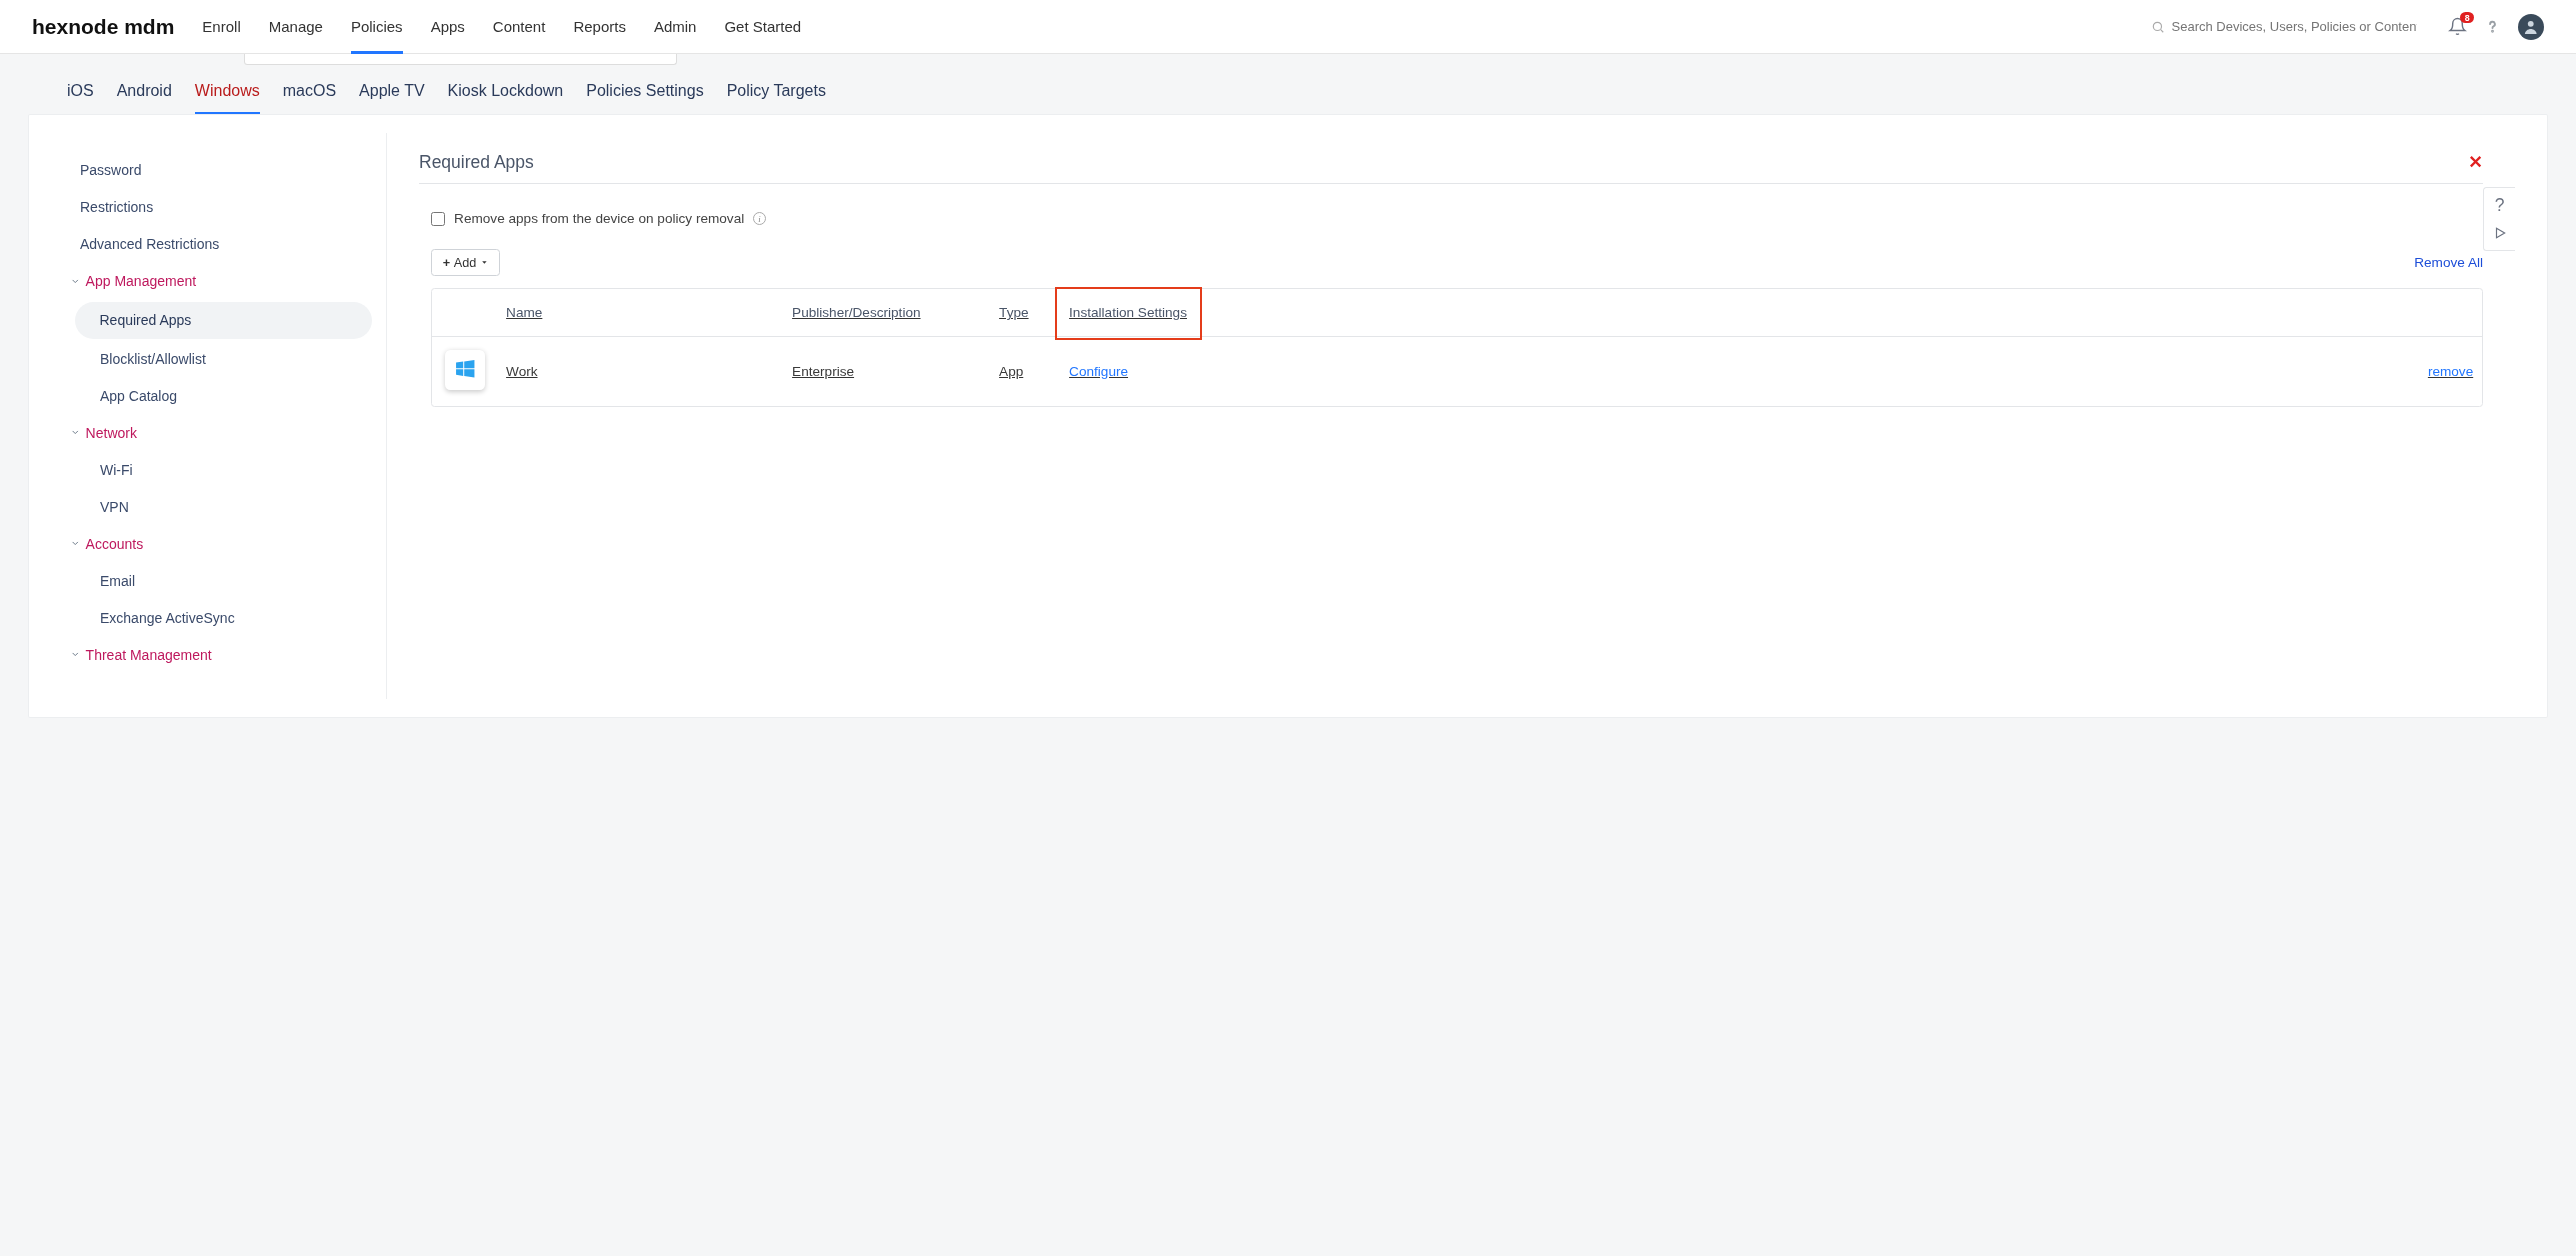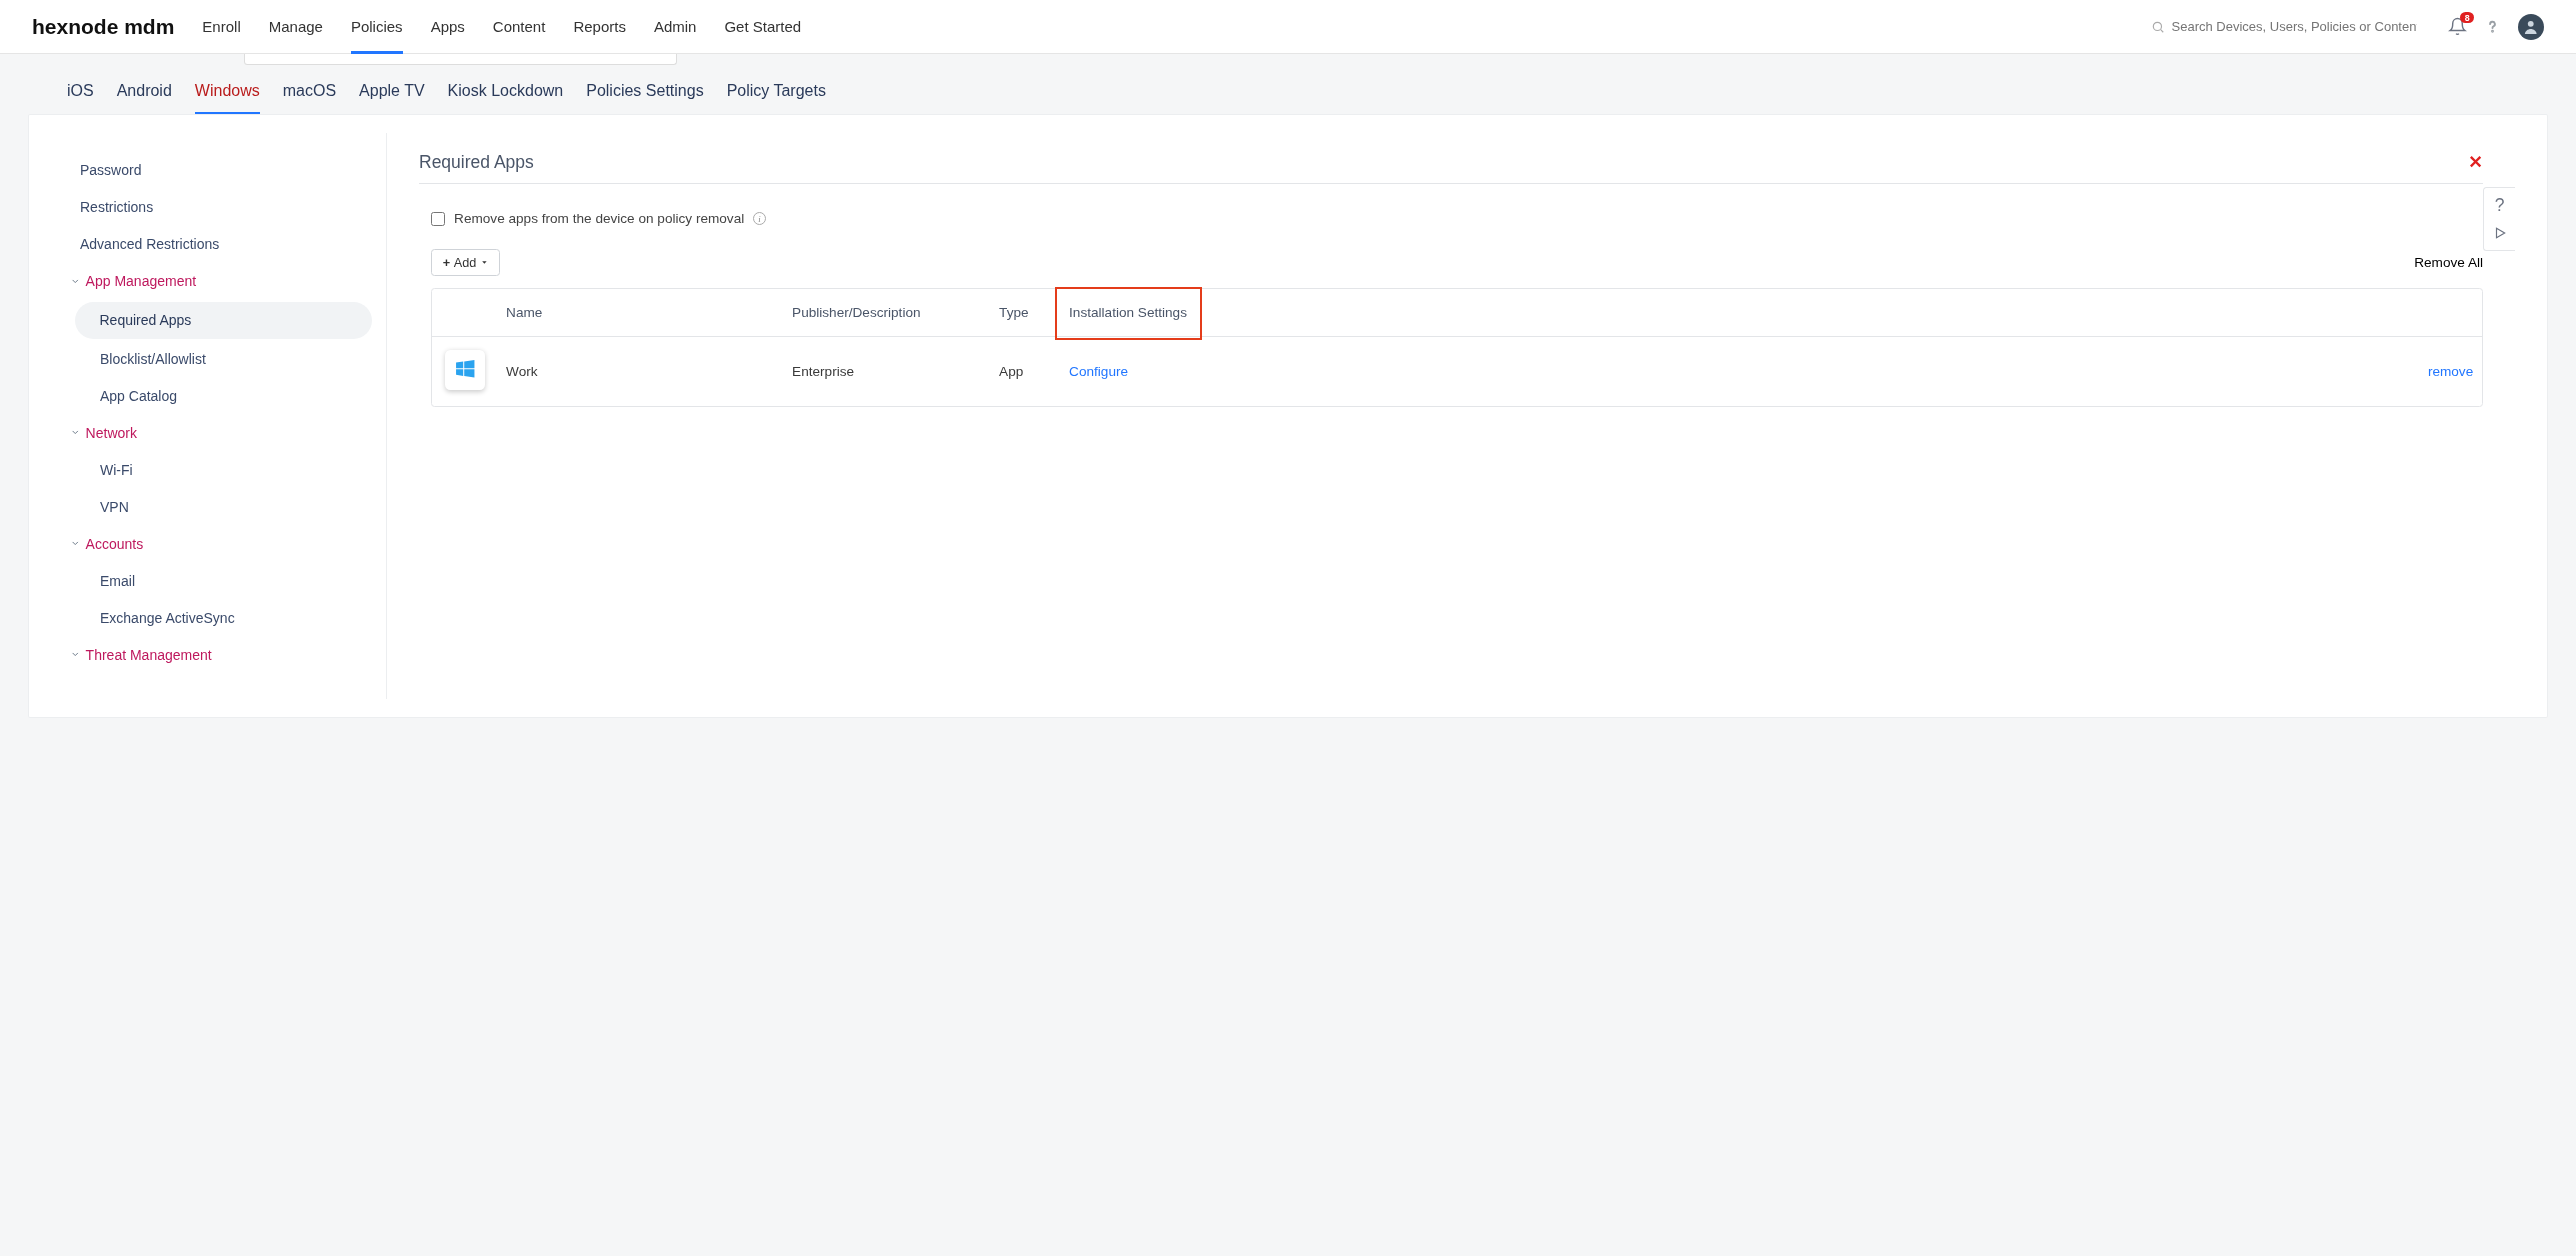--- a/index.html
+++ b/index.html
@@ -54,24 +54,24 @@
   .close-x { color: #e02020; font-size: 17.5px; font-weight: 700; cursor:pointer; }
 
   .option-row { display:flex; align-items:center; gap: 8.8px; margin-top: 27px; margin-left: 12.3px; }
   .option-row input[type=checkbox]{ width:14px; height:14px; }
   .option-label { font-size: 13.6px; color: #444; }
   .info-i { display:inline-flex; width:13px; height:13px; border:0.9px solid #aaa; border-radius:50%; align-items:center; justify-content:center; font-size:8.8px; color:#888; font-style: italic; font-family: serif; }
 
   .toolbar-row { display:flex; align-items:center; margin-top: 23px; margin-left: 12.3px; }
   .add-btn { border:0.9px solid #cfd3d8; background:#fff; padding: 5.3px 10.5px; border-radius:3.5px; font-size:12.7px; color:#333; cursor:pointer; display:inline-flex; align-items:center; gap:3.5px; }
   .toolbar-spacer { flex:1; }
-  .remove-all { color:#000000; font-size:13.6px; cursor:pointer; }
-
-  
-  .tbl { border:0.9px solid #e3e5e8; border-radius:3.5px; margin-top: 12.3px; margin-left: 12.3px; }
+  .remove-all { color:#1d4ed8; font-size:13.6px; cursor:pointer; }
+
+  
+  .tbl { border:0.9px solid #e3e5e8; border-radius:3.5px; margin-top: 12.3px; margin-left: 12.3px; text-decoration: underline; }
   .tbl-row { display:flex; align-items:center; }
   .th { color:#4a5568; font-size:13.6px; padding: 16px 8.8px; }
   .td { color:#3a3a3a; font-size:13.6px; padding: 16px 8.8px; }
   .c-icon { width: 65px; display:flex; justify-content:center; }
   .c-name { width: 286px; }
   .c-pub  { width: 207px; }
   .c-type { width: 70px; }
   .c-inst { width: 137px; }
   .c-rem  { flex:1; text-align:right; padding-right: 8.8px; }
   .tbl-head { border-bottom:0.9px solid #e3e5e8; }

